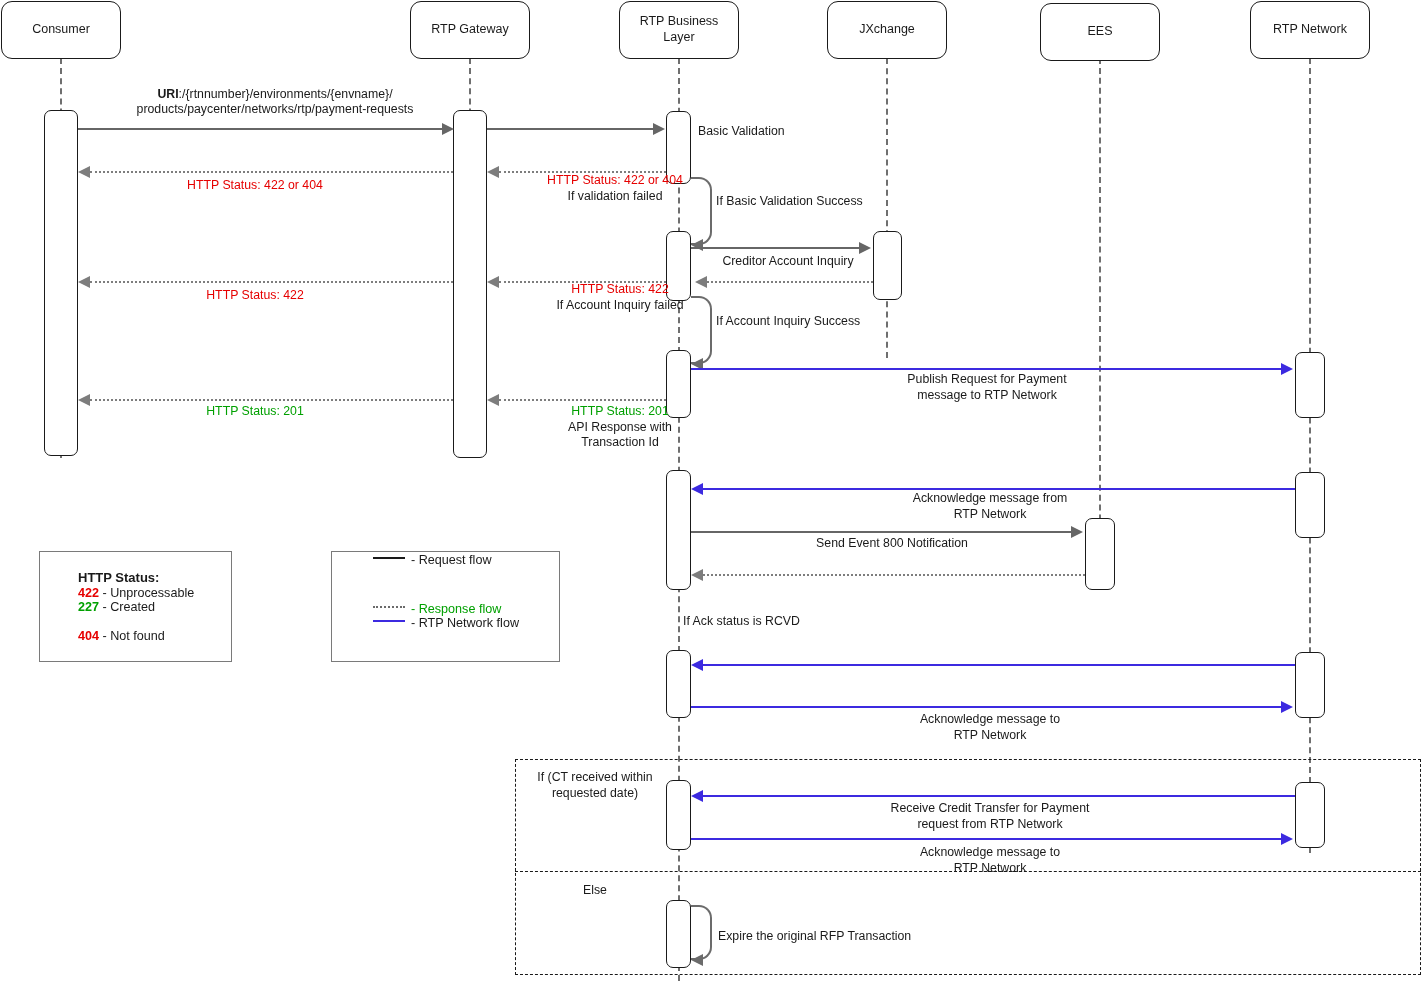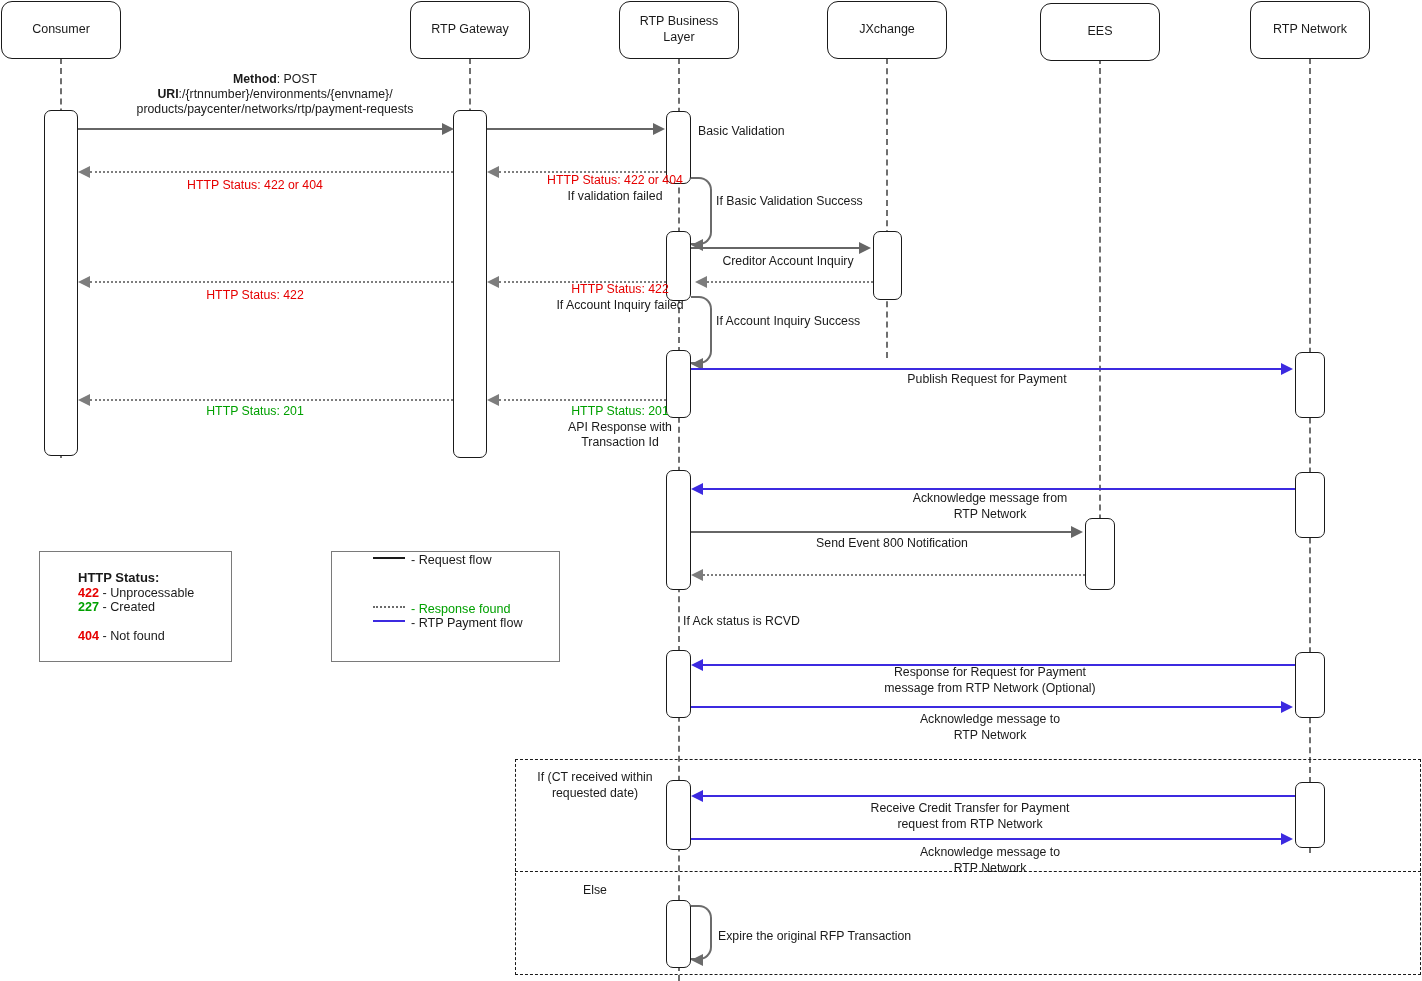--- a/index.html
+++ b/index.html
@@ -198,23 +198,20 @@
   <div class="activation" style="left:666px; top:900px; width:25px; height:68px;"></div>
 
   <div class="activation" style="left:873px; top:231px; width:29px; height:69px;"></div>
   <div class="activation" style="left:1085px; top:518px; width:30px; height:72px;"></div>
 
   <div class="activation" style="left:1295px; top:352px; width:30px; height:66px;"></div>
   <div class="activation" style="left:1295px; top:472px; width:30px; height:66px;"></div>
   <div class="activation" style="left:1295px; top:652px; width:30px; height:66px;"></div>
   <div class="activation" style="left:1295px; top:782px; width:30px; height:66px;"></div>
 
-  <div class="msg-label bold" style="left:80px; top:72px; width:390px;">
-    <span>Method</span><span style="font-weight:normal;">: POST</span>
-  </div>
   <div class="msg-label bold" style="left:80px; top:87px; width:390px;">
     <span>URI</span><span style="font-weight:normal;">:/{rtnnumber}/environments/{envname}/</span>
   </div>
   <div class="msg-label" style="left:80px; top:102px; width:390px;">
     <span>products/paycenter/networks/rtp/payment-requests</span>
   </div>
 
   <div class="msg solid" style="left:78px; top:128px; width:366px;"></div>
   <div class="arrowhead right gray" style="left:442px; top:123px;"></div>
 
@@ -269,20 +266,21 @@
   <div class="selfmsg" style="left:691px; top:296px; width:21px; height:68px;"></div>
   <div class="arrowhead left gray" style="left:691px; top:358px; border-right-color:#6b6b6b;"></div>
   <div class="msg-label left-al" style="left:716px; top:314px; width:250px;">
     <span>If Account Inquiry Success</span>
   </div>
 
   <div class="msg rtp" style="left:691px; top:368px; width:592px;"></div>
   <div class="arrowhead right blue" style="left:1281px; top:363px;"></div>
   <div class="msg-label" style="left:787px; top:372px; width:400px;">
     <div>Publish Request for Payment</div>
+    <div>message to RTP Network</div>
   </div>
 
   <div class="msg dotted" style="left:499px; top:399px; width:167px;"></div>
   <div class="arrowhead left gray" style="left:487px; top:394px;"></div>
   <div class="msg-label" style="left:495px; top:404px; width:250px;">
     <div class="green">HTTP Status: 201</div>
     <div>API Response with</div>
     <div>Transaction Id</div>
   </div>
 
@@ -307,24 +305,20 @@
 
   <div class="msg dotted" style="left:703px; top:574px; width:382px;"></div>
   <div class="arrowhead left gray" style="left:691px; top:569px;"></div>
 
   <div class="msg-label left-al" style="left:683px; top:614px; width:250px;">
     <span>If Ack status is RCVD</span>
   </div>
 
   <div class="msg rtp" style="left:703px; top:664px; width:592px;"></div>
   <div class="arrowhead left blue" style="left:691px; top:659px;"></div>
-  <div class="msg-label" style="left:790px; top:665px; width:400px;">
-    <div>Response for Request for Payment</div>
-    <div>message from RTP Network (Optional)</div>
-  </div>
 
   <div class="msg rtp" style="left:691px; top:706px; width:592px;"></div>
   <div class="arrowhead right blue" style="left:1281px; top:701px;"></div>
   <div class="msg-label" style="left:790px; top:712px; width:400px;">
     <div>Acknowledge message to</div>
     <div>RTP Network</div>
   </div>
 
   <div class="fragment" style="left:515px; top:759px; width:906px; height:216px;"></div>
   <div class="fragment-divider" style="left:515px; top:871px; width:906px;"></div>
@@ -332,21 +326,21 @@
   <div class="fragment-label" style="left:500px; top:770px; width:190px;">
     <div>If (CT received within</div>
     <div>requested date)</div>
   </div>
   <div class="fragment-label" style="left:500px; top:883px; width:190px;">
     <span>Else</span>
   </div>
 
   <div class="msg rtp" style="left:703px; top:795px; width:592px;"></div>
   <div class="arrowhead left blue" style="left:691px; top:790px;"></div>
-  <div class="msg-label" style="left:770px; top:801px; width:400px;">
+  <div class="msg-label" style="left:790px; top:801px; width:400px;">
     <div>Receive Credit Transfer for Payment</div>
     <div>request from RTP Network</div>
   </div>
 
   <div class="msg rtp" style="left:691px; top:838px; width:592px;"></div>
   <div class="arrowhead right blue" style="left:1281px; top:833px;"></div>
   <div class="msg-label" style="left:790px; top:845px; width:400px;">
     <div>Acknowledge message to</div>
     <div>RTP Network</div>
   </div>
@@ -367,19 +361,19 @@
   </div>
   <div class="legend-row" style="position:absolute; left:78px; top:627px;">
     <span class="legend-code red">404</span><span> - Not found</span>
   </div>
 
   <div class="legend-box" style="left:331px; top:551px; width:229px; height:111px;"></div>
   <div class="legend-row" style="position:absolute; left:373px; top:551px;">
     <span class="flow-sample solid"></span><span>- Request flow</span>
   </div>
   <div class="legend-row" style="position:absolute; left:373px; top:600px;">
-    <span class="flow-sample dotted"></span><span class="green">- Response found</span>
+    <span class="flow-sample dotted"></span><span class="green">- Response flow</span>
   </div>
   <div class="legend-row" style="position:absolute; left:373px; top:614px;">
-    <span class="flow-sample blue"></span><span>- RTP Payment flow</span>
+    <span class="flow-sample blue"></span><span>- RTP Network flow</span>
   </div>
 
 </div>
 
 </body></html>

